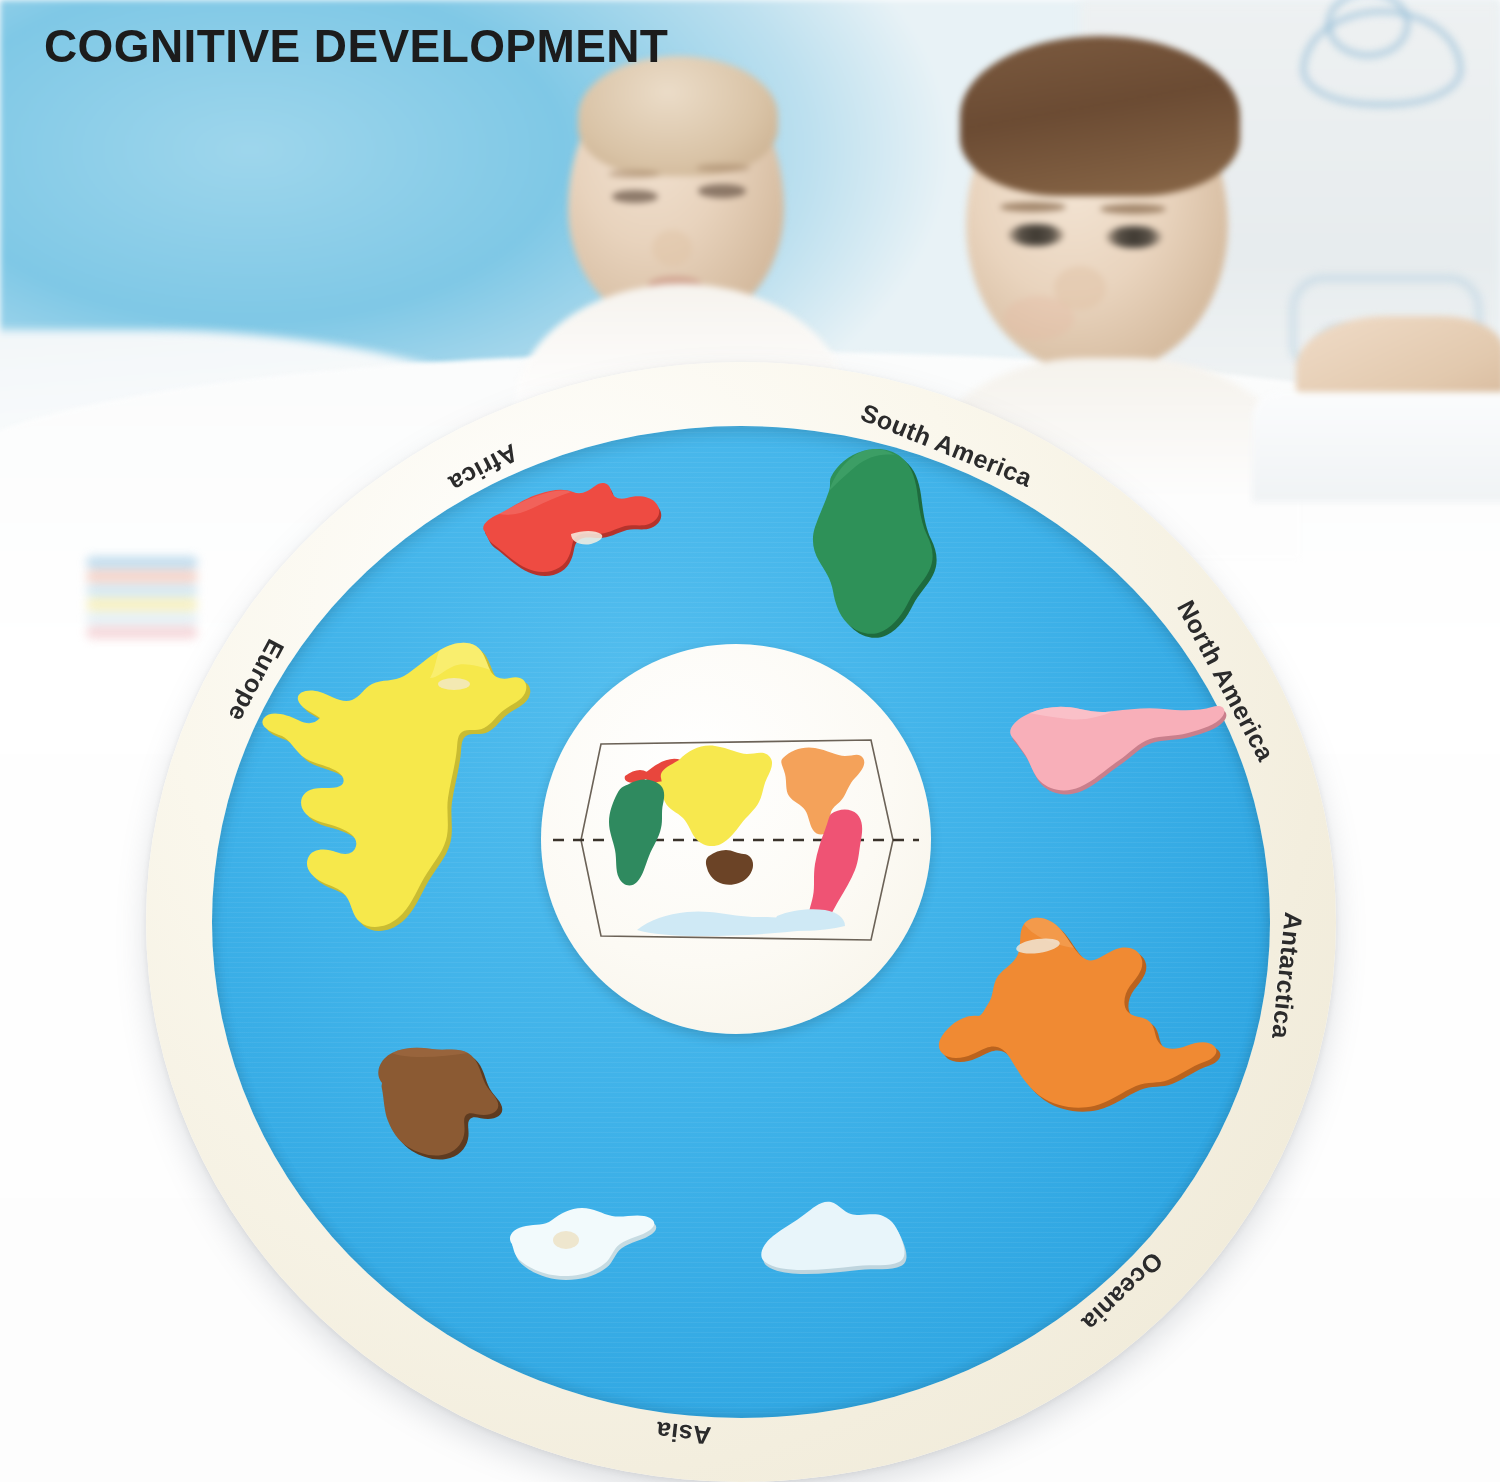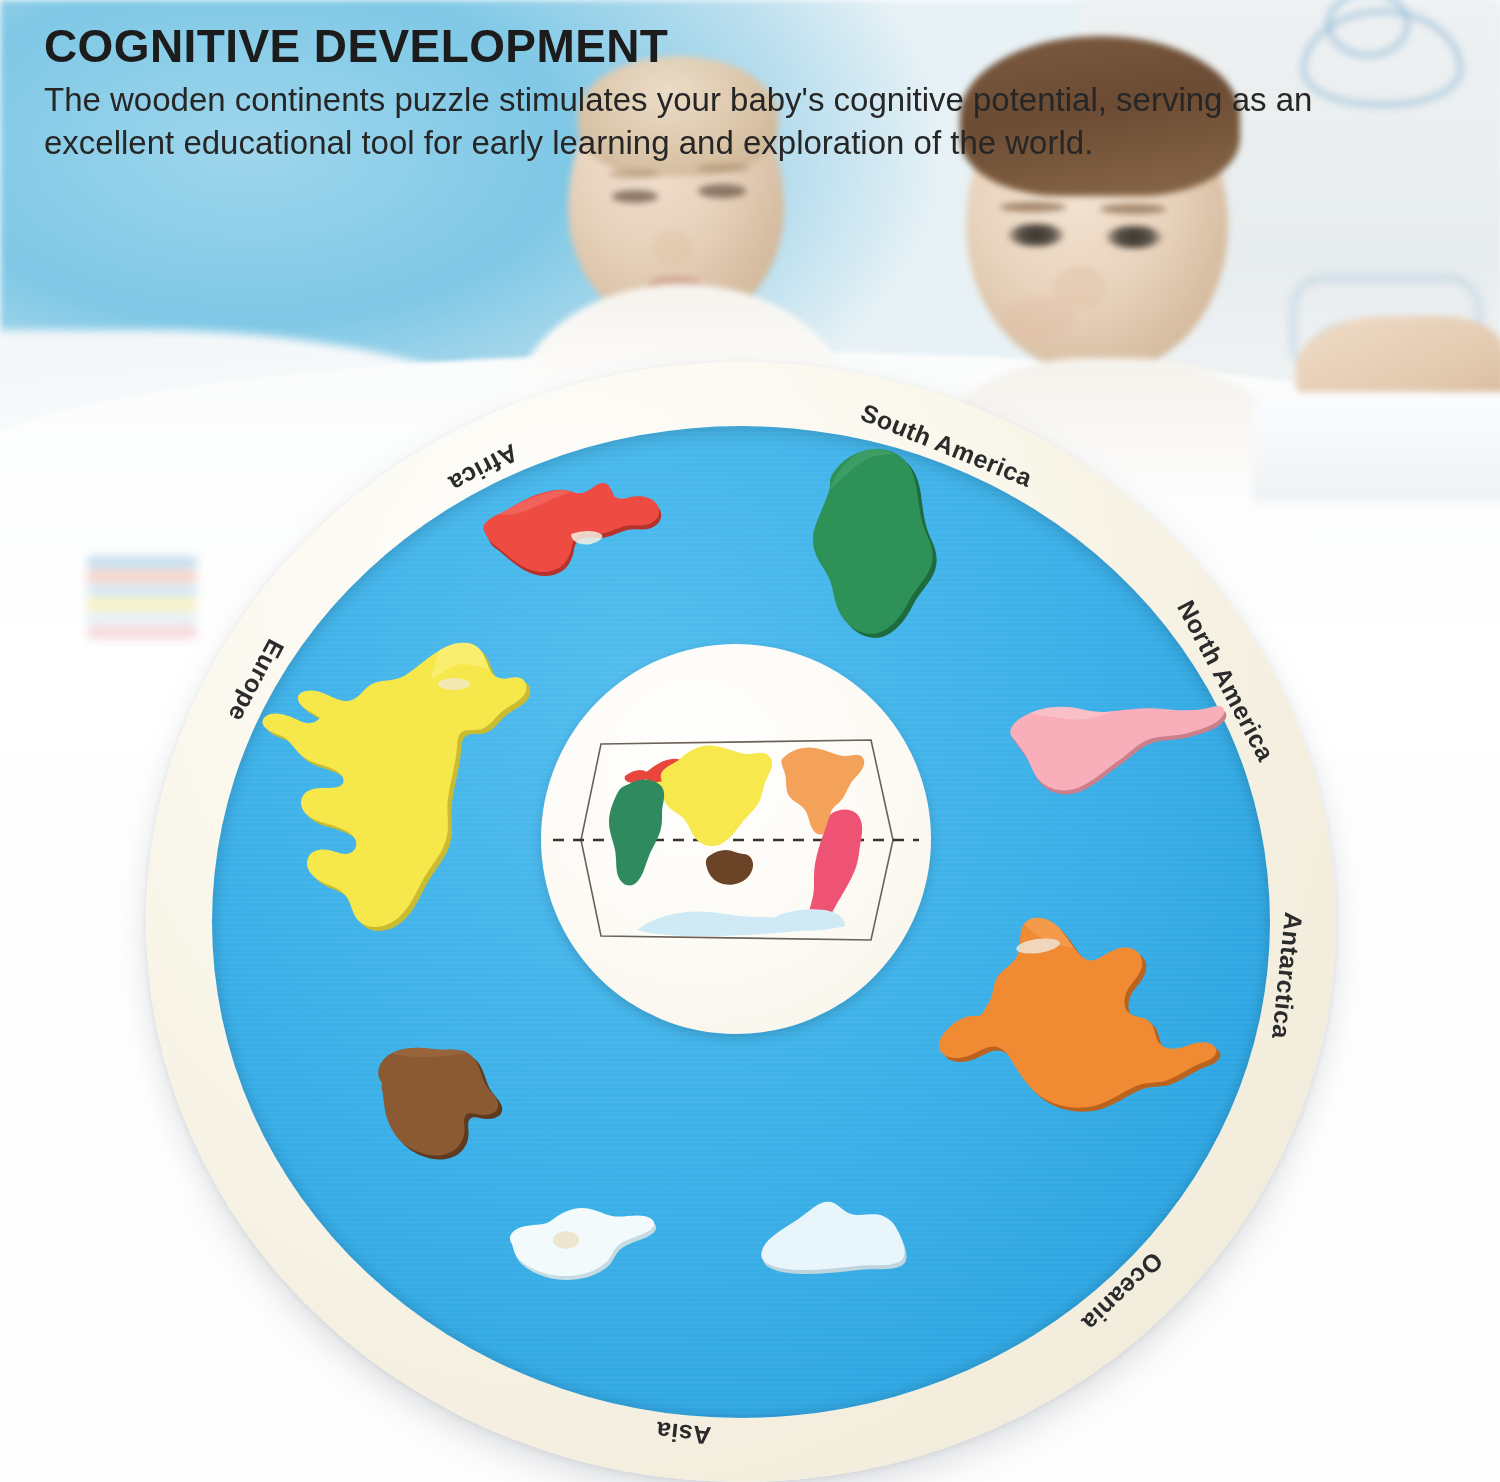--- a/index.html
+++ b/index.html
@@ -221,21 +221,20 @@
       <div class="nose"></div>
         <div class="cheek"></div>
       <div class="body"></div>
     </div>
     <div class="arm"></div>
     <div class="chairback"></div>
   </div>
 
   <div class="copy">
     <h1 class="title">COGNITIVE DEVELOPMENT</h1>
-    <p class="subtitle">The wooden continents puzzle stimulates your baby's cognitive potential, serving as an excellent educational tool for early learning and exploration of the world.</p>
   </div>
 
   <div id="board-wrap">
     <div class="board-rim"></div>
     <div class="board-water"></div>
 
     <div id="rim-labels">
         <div class="rim-label" style="transform: translate(-484.738px, -241.308px) rotate(118deg) translate(-50%, -50%); color: rgb(43, 43, 43);">Europe</div>
         <div class="rim-label" style="transform: translate(-257.74px, -453.835px) rotate(152deg) translate(-50%, -50%); color: rgb(43, 43, 43);">Africa</div>
         <div class="rim-label" style="transform: translate(205.659px, -476.573px) rotate(22deg) translate(-50%, -50%); color: rgb(43, 43, 43);">South America</div>

